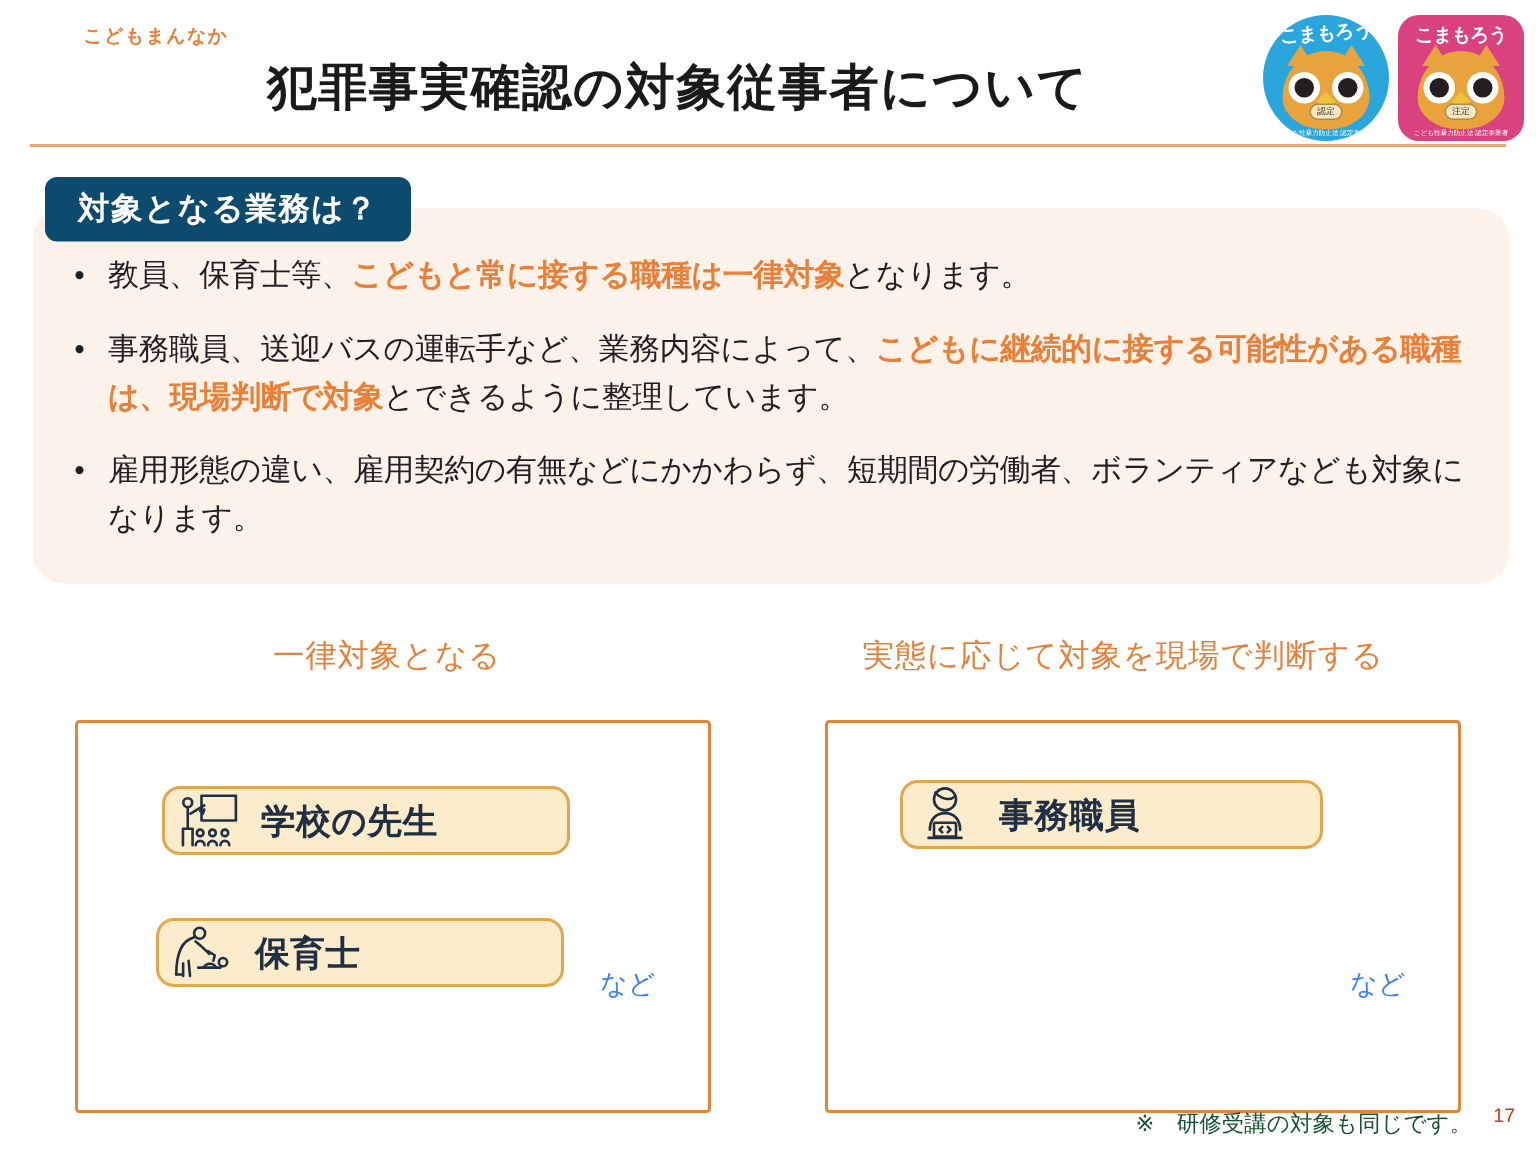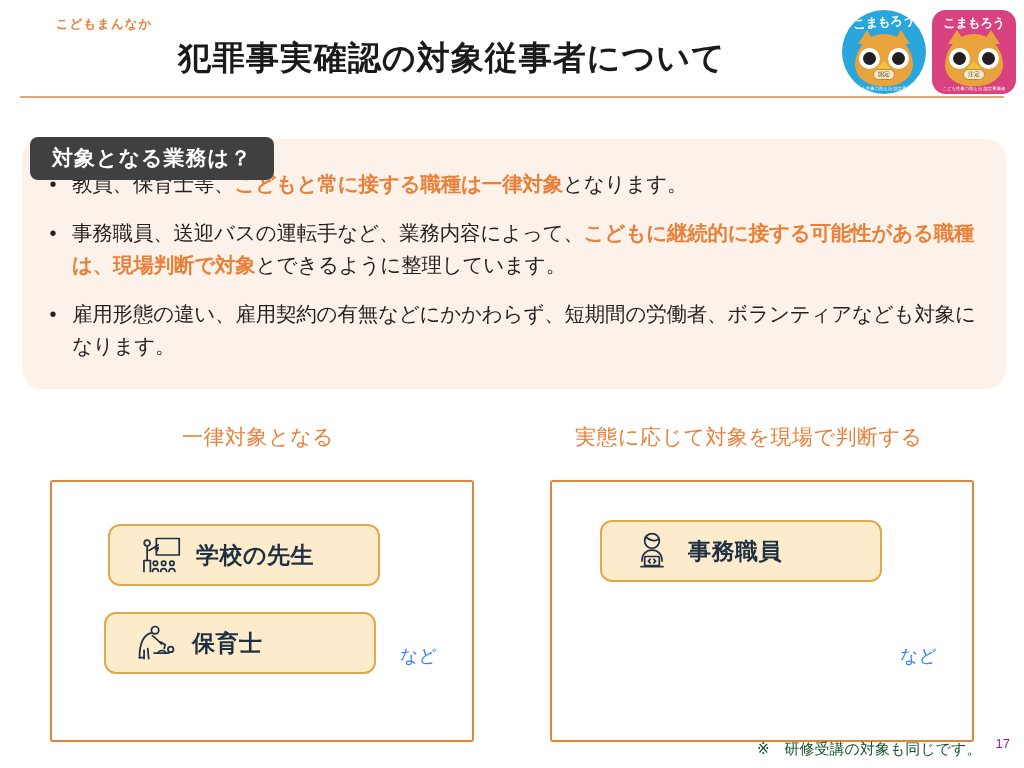--- a/index.html
+++ b/index.html
@@ -163,30 +163,29 @@
   .panel {
     position: absolute;
     left: 22px; top: 139px;
     width: 984px; height: 250px;
     background: #fdf2e9;
     border-radius: 20px;
   }
   .section-badge {
     position: absolute;
     left: 30px; top: 118px;
-    background: #404040;
+    background: #0c4a6e;
     color: #ffffff;
     font-size: 21px;
     font-weight: 700;
     letter-spacing: 1px;
     padding: 7px 22px 8px;
     border-radius: 8px;
     z-index: 3;
     white-space: nowrap;
-    margin-top: 19px;
   }
   .bullets {
     position: absolute;
     left: 34px; top: 168px;
     width: 960px;
   }
   .bullet {
     display: flex;
     margin-bottom: 17px;
   }
@@ -233,23 +232,23 @@
   .cat-box-left  { left: 50px;  top: 480px; width: 420px; height: 258px; }
   .cat-box-right { left: 550px; top: 480px; width: 420px; height: 258px; }
 
   .pill {
     position: absolute;
     display: flex;
     align-items: center;
     background: #fceccb;
     border: 2px solid #e0a84c;
     border-radius: 12px;
-    height: 62px;
+    height: 46px;
     box-sizing: border-box;
-    padding-left: 28px;
+    padding-left: 6px;
   }
   .pill-label {
     font-size: 23px;
     font-weight: 700;
     color: #1f3044;
     letter-spacing: 0.5px;
     margin-left: 14px;
     white-space: nowrap;
   }
   .pill-icon {
@@ -277,21 +276,21 @@
     position: absolute;
     left: 757px; top: 740px;
     font-size: 15px;
     color: #14532d;
     white-space: nowrap;
   }
   .page-num {
     position: absolute;
     right: 14px; top: 736px;
     font-size: 13px;
-    color: #a21caf;
+    color: #c2410c;
   }
 </style>
 </head>
 <body>
 
 <div id="slide">
 
   <div class="header">
 
     <div class="logo-block">

